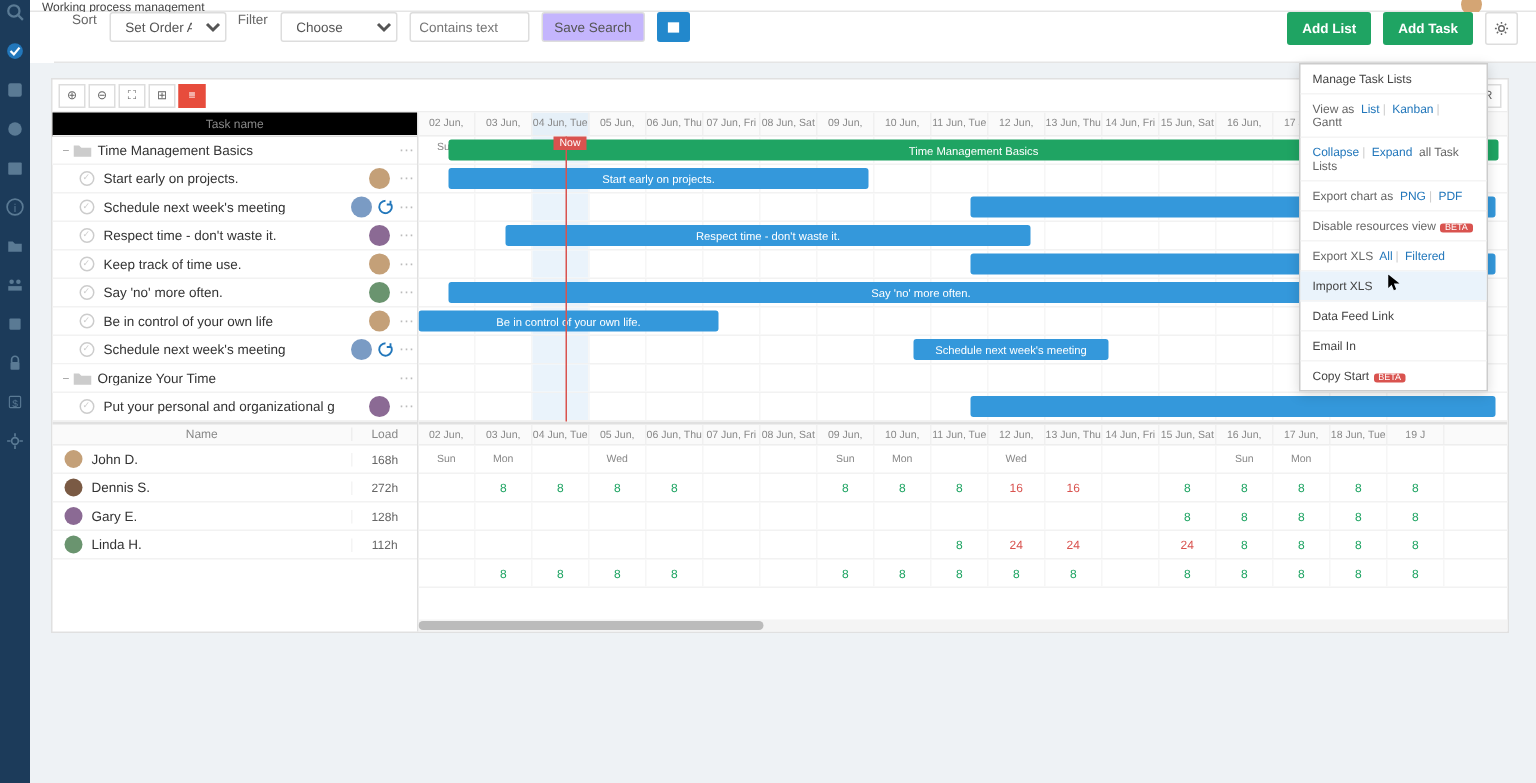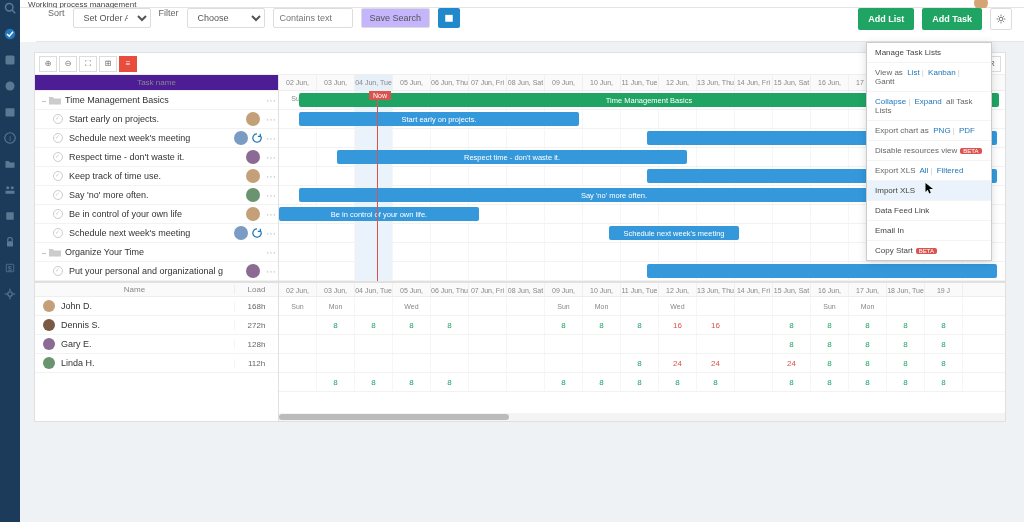--- a/index.html
+++ b/index.html
@@ -29,21 +29,21 @@
 .content { position:absolute; left:20px; top:42px; right:0; bottom:0; background:#eef2f5; padding:10px 18px 0 14px; }
 .panel { background:#fff; border:1px solid #e0e0e0; position:relative; width:100%; height:370px; }
 
 .tool-row { position:absolute; left:0; top:0; right:0; height:22px; border-bottom:1px solid #eee; display:flex; align-items:center; padding-left:4px; }
 .tool-row .tbtn { width:18px; height:16px; border:1px solid #ddd; background:#fff; display:flex; align-items:center; justify-content:center; margin-right:2px; font-size:8px; color:#666; cursor:pointer; }
 .tool-row .tbtn.red { background:#e74c3c; color:#fff; border-color:#e74c3c; }
 .tool-row .ar-btns { margin-left:auto; margin-right:4px; display:flex; }
 .tool-row .ar-btns .ab { width:18px; height:16px; border:1px solid #ddd; background:#fff; font-size:8px; color:#666; display:flex; align-items:center; justify-content:center; cursor:pointer; }
 
 .left-col { position:absolute; left:0; top:22px; width:244px; bottom:0; border-right:1px solid #e0e0e0; }
-.left-head { height:16px; border-bottom:1px solid #eee; display:flex; align-items:center; justify-content:center; font-size:8px; color:#888; background:#4c1d95; }
+.left-head { height:16px; border-bottom:1px solid #eee; display:flex; align-items:center; justify-content:center; font-size:8px; color:#888; background:#000000; }
 .task-row { height:19px; border-bottom:1px solid #f2f2f2; display:flex; align-items:center; font-size:9px; color:#333; padding-left:4px; position:relative; }
 .task-row.group { background:#fff; font-weight:normal; }
 .task-row .tog { width:10px; font-size:7px; color:#888; text-align:center; }
 .task-row .ico-folder { width:12px; height:10px; margin-right:4px; }
 .task-row .ico-circle { width:10px; height:10px; border:1px solid #ccc; border-radius:50%; margin-left:14px; margin-right:6px; flex-shrink:0; position:relative; }
 .task-row .ico-circle::after { content:'✓'; font-size:6px; color:#ccc; position:absolute; left:1px; top:-1px; }
 .task-row .txt { flex:1; overflow:hidden; white-space:nowrap; text-overflow:ellipsis; }
 .task-row .av { width:14px; height:14px; border-radius:50%; background:#c4a078; margin-right:4px; flex-shrink:0; }
 .task-row .av2 { background:#7a9bc4; }
 .task-row .av3 { background:#8b6a94; }

